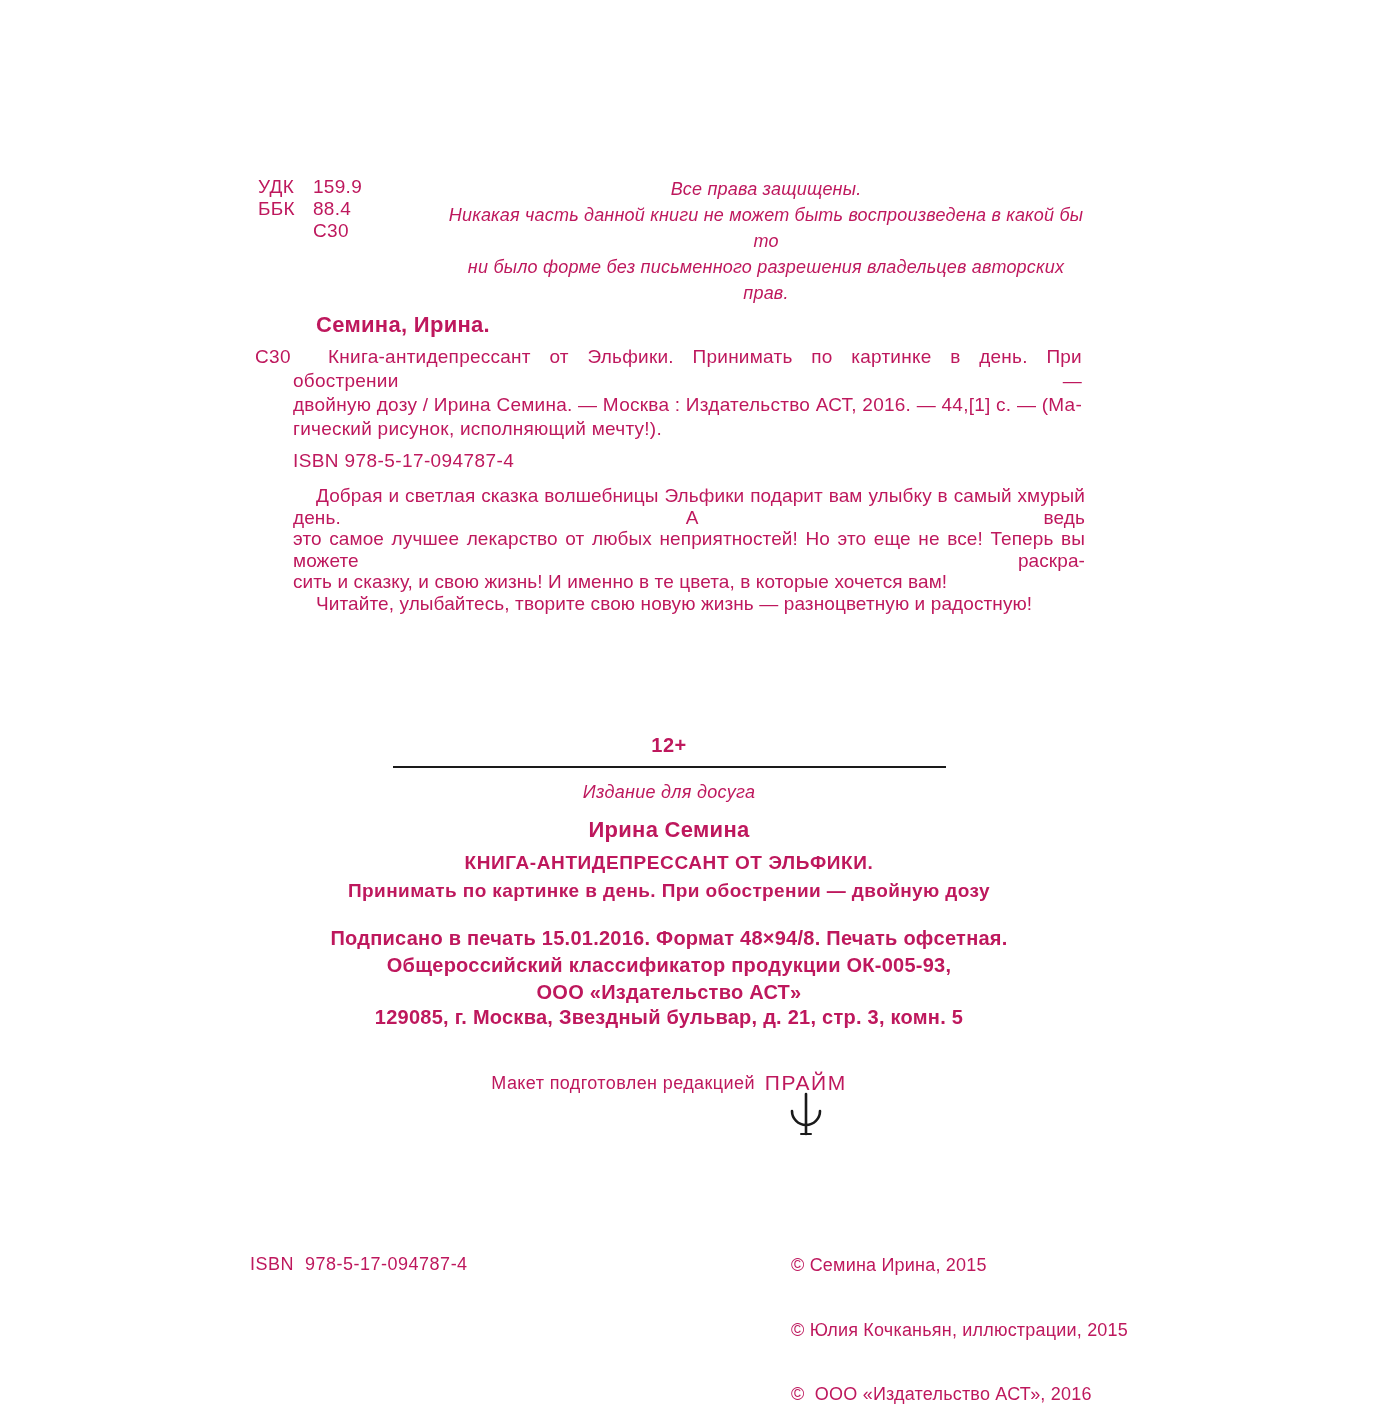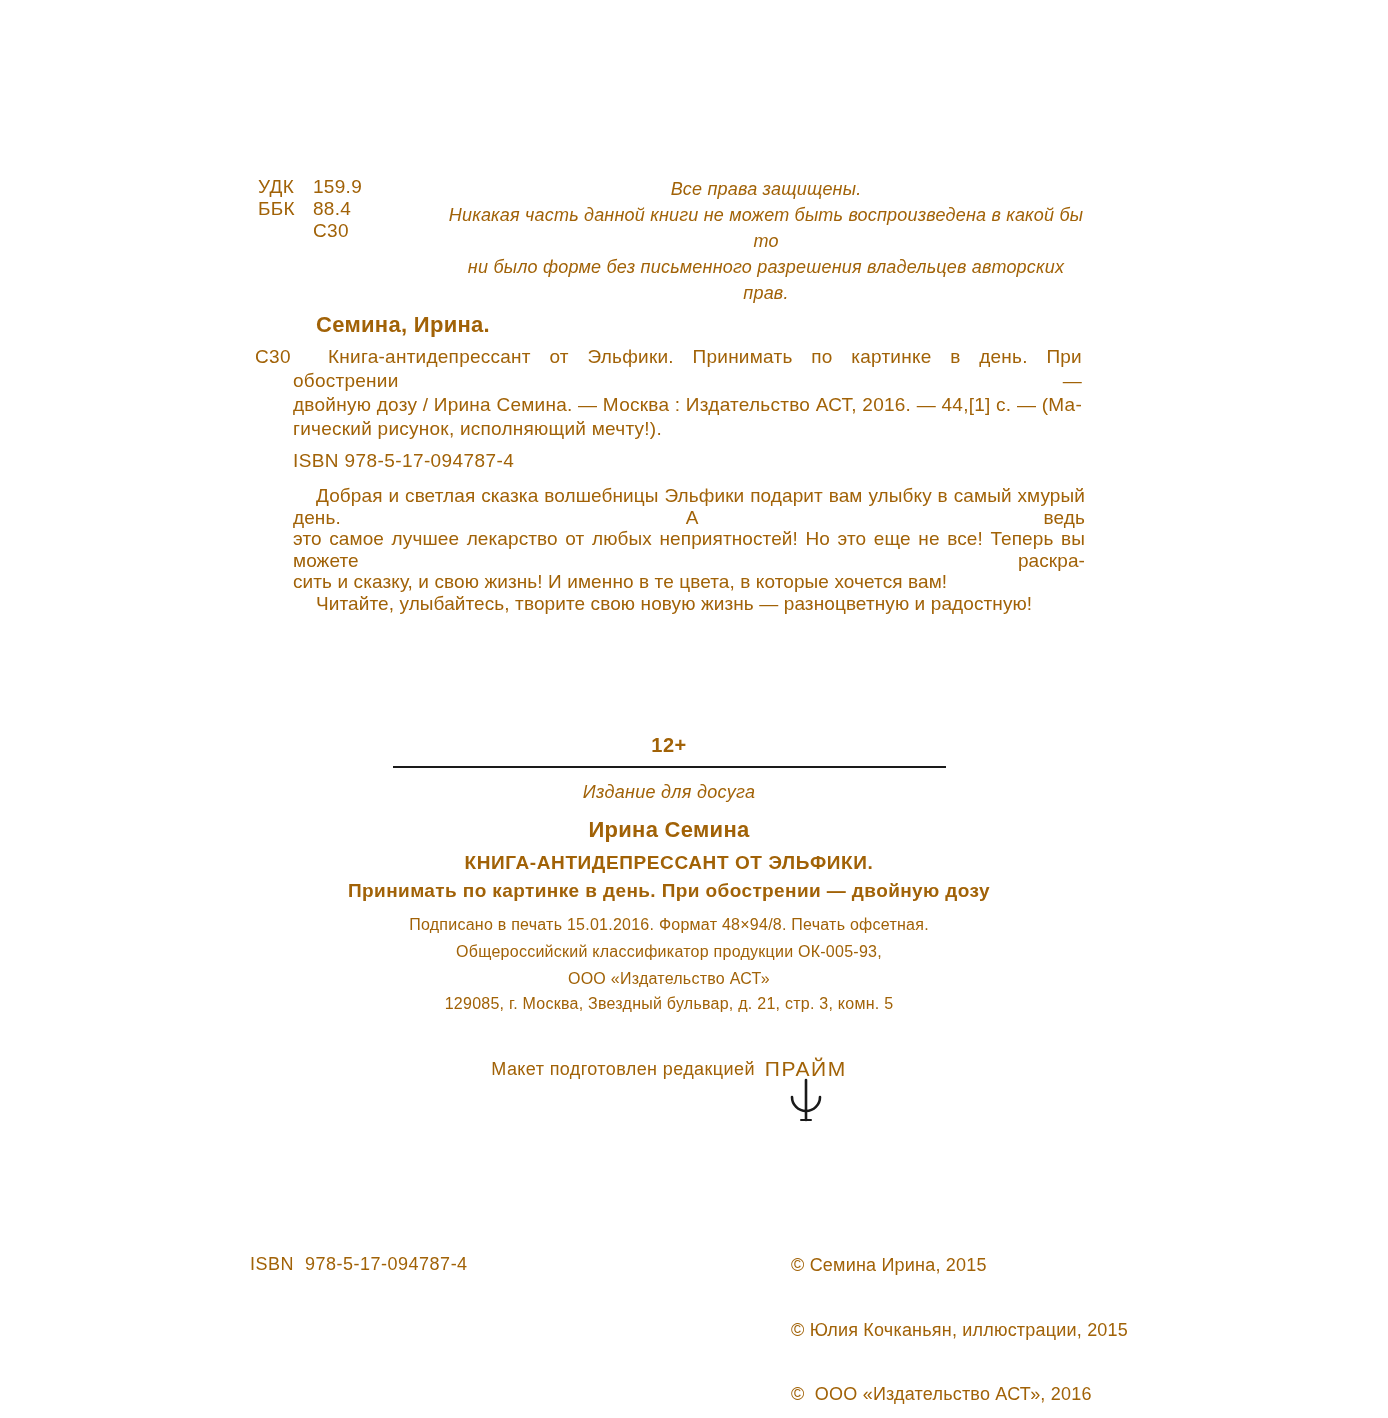--- a/index.html
+++ b/index.html
@@ -1,20 +1,20 @@
 <!DOCTYPE html>
 <html lang="ru"><head>
 <meta charset="utf-8">
 <style>
   html,body{margin:0;padding:0;background:#ffffff;}
   .page{
     position:relative;
     width:1388px;height:1418px;
     background:#ffffff;
-    color:#a16207;
+    color:#be185d;
     font-family:"Liberation Sans","DejaVu Sans",sans-serif;
     overflow:hidden;
   }
   
   .codes{
     position:absolute;left:258px;top:176px;
     font-size:19px;line-height:22px;letter-spacing:.3px;
   }
   .codes .row{display:flex;}
   .codes .lbl{width:55px;}
@@ -36,21 +36,21 @@
   .isbn-top{margin-left:38px;margin-top:9px;font-size:19px;letter-spacing:.4px;}
   .annotation{margin-left:38px;margin-top:13px;width:792px;font-size:19px;line-height:21.5px;letter-spacing:.1px;}
   
   .imprint{position:absolute;left:284px;top:731px;width:770px;text-align:center;}
   .age{font-size:20px;font-weight:bold;line-height:28px;letter-spacing:.5px;}
   .rule{width:553px;margin:7px auto 0 auto;border:0;border-top:2px solid #1a1a1a;height:0;}
   .edition{margin-top:12px;font-style:italic;font-size:18px;line-height:24px;letter-spacing:.3px;}
   .imp-author{margin-top:12px;font-weight:bold;font-size:22px;line-height:28px;letter-spacing:.3px;}
   .imp-title{margin-top:6px;font-weight:bold;font-size:19px;line-height:26px;letter-spacing:.6px;}
   .imp-subtitle{margin-top:2px;font-weight:bold;font-size:19px;line-height:26px;letter-spacing:.4px;}
-  .printinfo{margin-top:10px;font-size:16px;line-height:21px;letter-spacing:.25px;}
+  .printinfo{margin-top:24px;font-size:20px;line-height:21px;letter-spacing:.25px;font-weight:bold;}
   .printinfo .gap6{margin-top:6px;}
   .printinfo .gap4{margin-top:4px;}
   .tirazh-spacer{display:inline-block;width:56px;}
   
   .maket-row{margin-top:19px;display:flex;justify-content:center;align-items:flex-start;gap:10px;}
   .maket-text{padding-top:26px;font-size:18px;letter-spacing:.4px;}
   .prime{display:inline-flex;flex-direction:column;align-items:center;}
   .prime-word{
     font-family:Liberation Sans, sans-serif;
     font-size:21px;letter-spacing:1.5px;line-height:24px;margin-top:24px;

